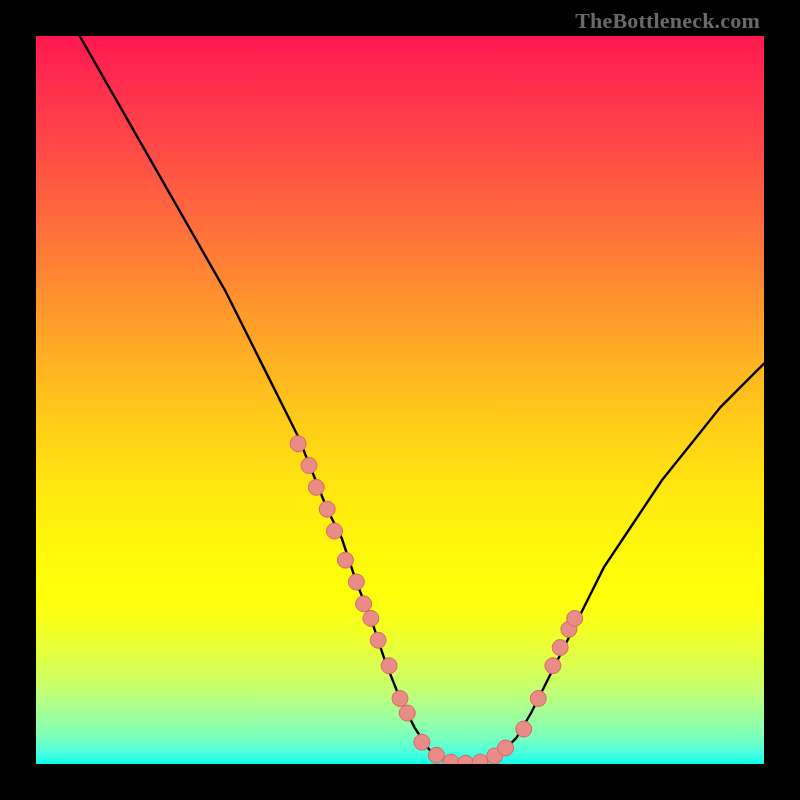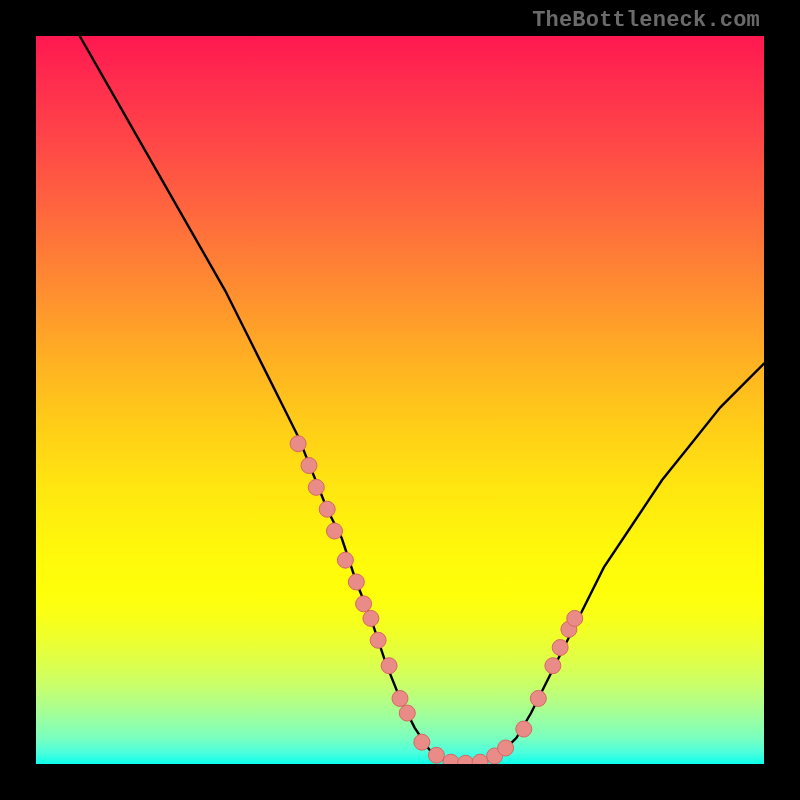--- a/index.html
+++ b/index.html
@@ -57,21 +57,21 @@
     left: 0;
     top: 0;
     width: 728px;
     height: 728px;
   }
   .watermark {
     position: absolute;
     top: 8px;
     right: 40px;
     color: #6a6a6a;
-    font-family: Liberation Mono, monospace;
+    font-family: Liberation Serif, serif;
     font-size: 22px;
     font-weight: 600;
     letter-spacing: 0.2px;
     user-select: none;
   }
 </style>
 </head>
 <body>
 
 <div class="chart-container">

